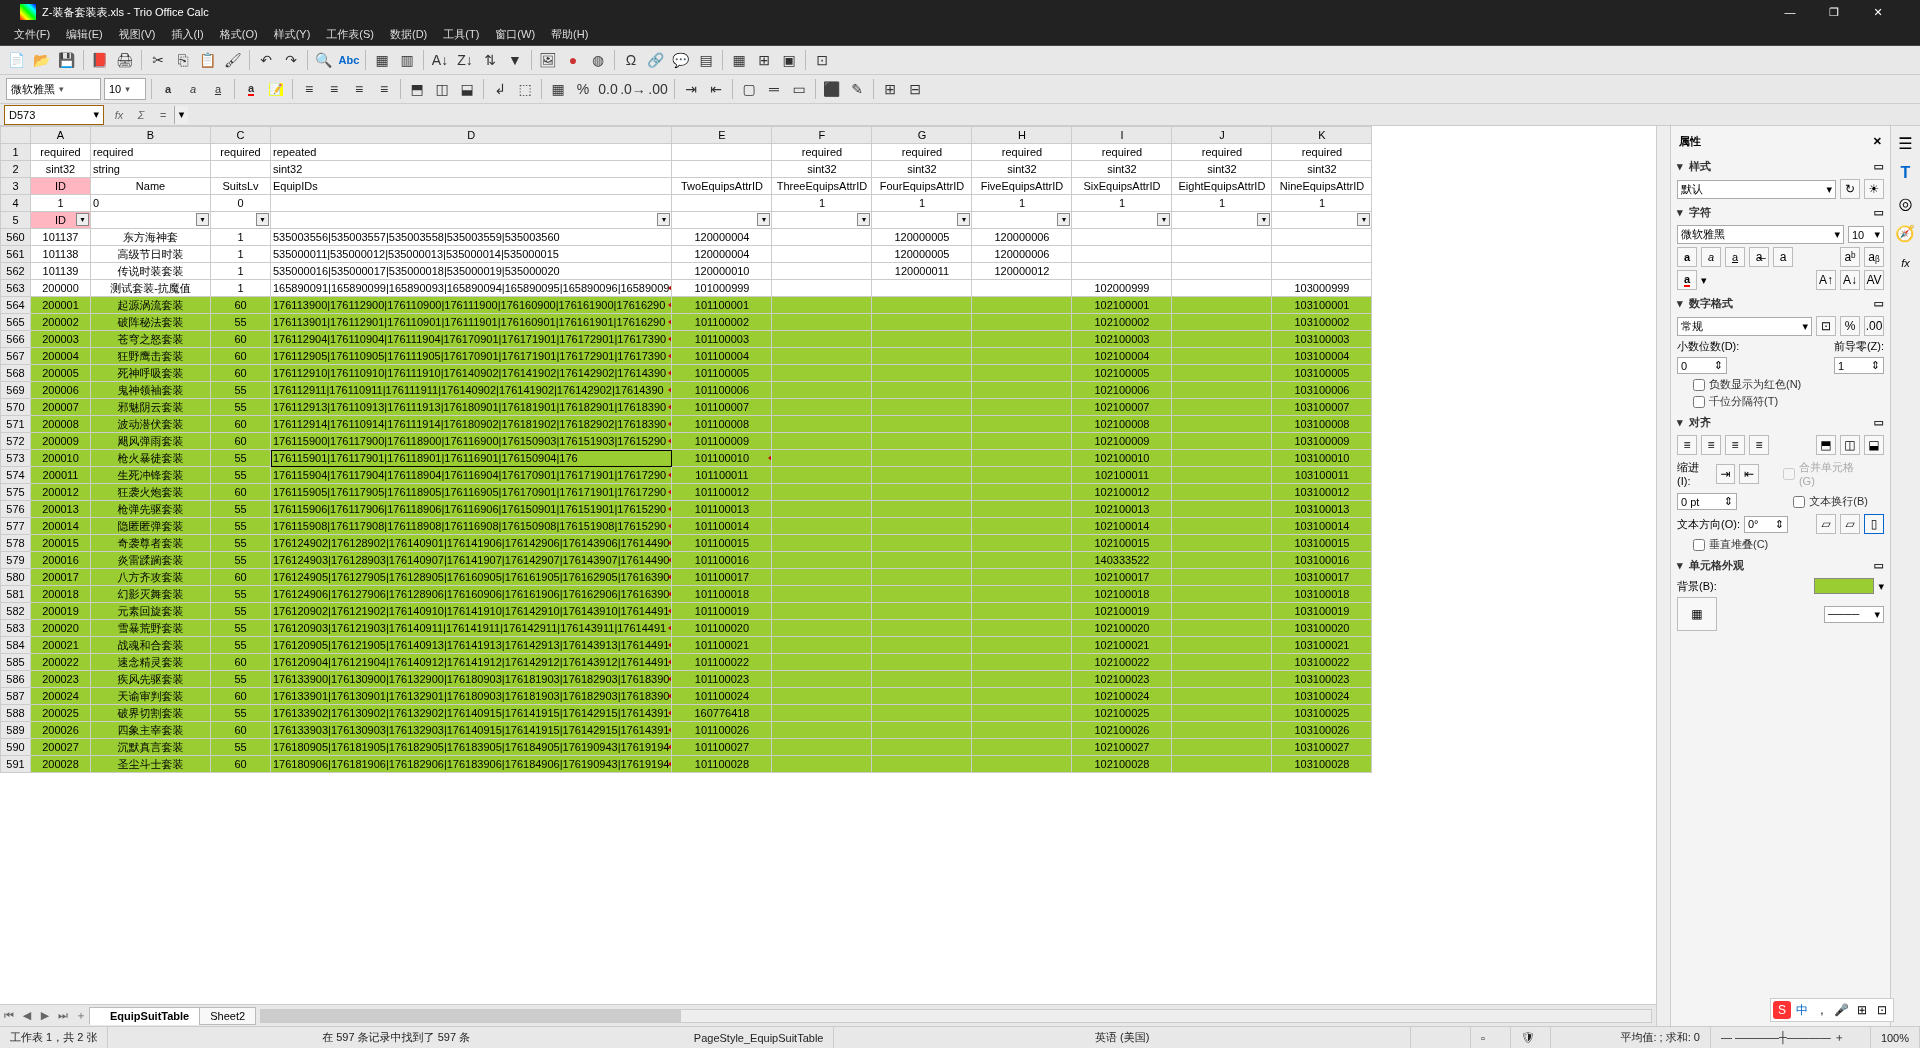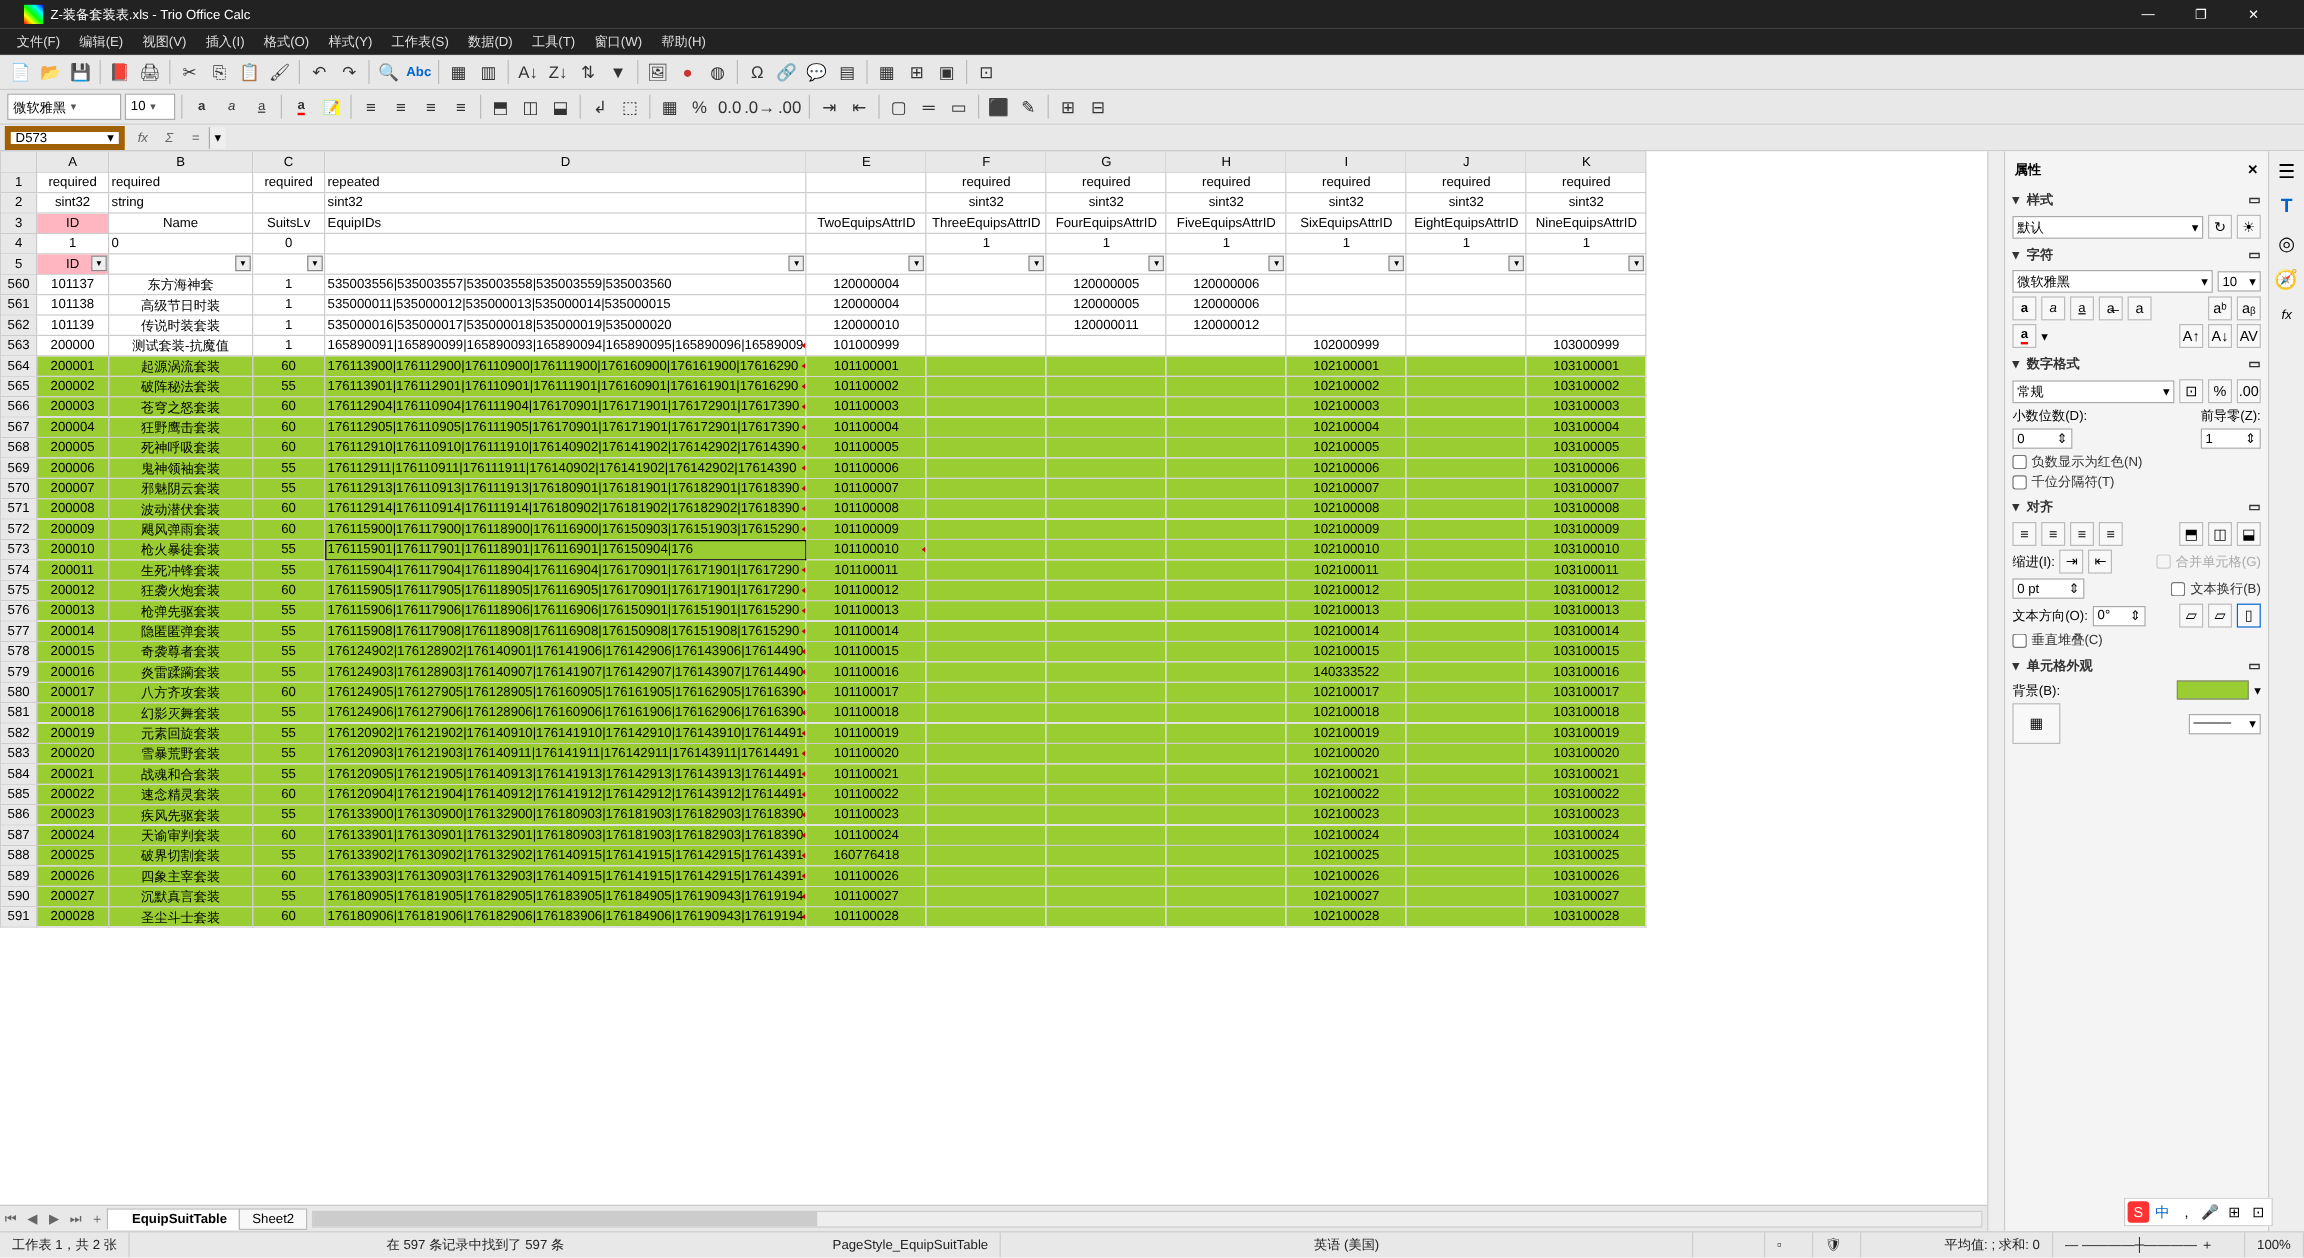--- a/index.html
+++ b/index.html
@@ -10,21 +10,21 @@
 .titlebar .winbtn { width:44px; height:24px; display:flex; align-items:center; justify-content:center; color:#fff; }
 .menubar { background:#222; height:22px; display:flex; align-items:center; padding:0 6px; border-bottom:1px solid #444;}
 .menubar span { color:#ddd; padding:2px 8px; }
 .toolbar { background:#e8e8e8; padding:3px 6px; display:flex; align-items:center; gap:3px; border-bottom:1px solid #ccc; }
 .tbtn { width:22px; height:22px; background:#e8e8e8; border:1px solid transparent; display:flex; align-items:center; justify-content:center; color:#333; font-size:14px;}
 .sep { width:1px; height:20px; background:#bbb; margin:0 2px; }
 .fontrow { background:#e8e8e8; padding:3px 6px; display:flex; align-items:center; gap:3px; border-bottom:1px solid #ccc; }
 .combo { height:22px; border:1px solid #aaa; background:#fff; padding:0 4px; display:flex; align-items:center; }
 .combo .arrow { margin-left:4px; font-size:9px; color:#555;}
 .cellref-row { background:#e8e8e8; display:flex; align-items:center; border-bottom:1px solid #ccc; height:22px; }
-.cellref { width:100px; border:5px solid #a16207; background:#fff; height:20px; padding:0 4px; display:flex; align-items:center; justify-content:space-between; margin:0 4px;}
+.cellref { width:100px; border:1px solid #a16207; background:#fff; height:20px; padding:0 4px; display:flex; align-items:center; justify-content:space-between; margin:0 4px;}
 .fxbtn { width:22px; height:20px; display:flex; align-items:center; justify-content:center; color:#666; font-style:italic;}
 .formula { flex:1; border:1px solid #aaa; background:#fff; height:20px; padding:0 4px; overflow:hidden; white-space:nowrap; }
 .dropdown { width:14px; height:18px; border-left:1px solid #aaa; display:flex; align-items:center; justify-content:center; background:#eee;}
 .main { flex:1; display:flex; overflow:hidden; }
 .sheet-area { flex:1; display:flex; flex-direction:column; overflow:hidden; background:#fff; }
 .grid-scroll { flex:1; overflow:hidden; position:relative; }
 table.grid { border-collapse:collapse; table-layout:fixed; }
 .grid th,.grid td { border:1px solid #ccc; height:17px; overflow:hidden; white-space:nowrap; text-overflow:clip; font-size:11px; text-align:center; padding:0 2px;}
 .grid th { background:#e8e8e8; font-weight:normal; position:relative;}
 .grid th.colh { height:16px;}
@@ -51,21 +51,21 @@
 .side-icons { width:30px; background:#eee; border-left:1px solid #ccc; display:flex; flex-direction:column; align-items:center; padding-top:6px; gap:8px;}
 .side-icons .si { width:22px; height:22px; display:flex; align-items:center; justify-content:center; font-size:16px;}
 .side-title { display:flex; align-items:center; justify-content:space-between; padding:4px 2px; font-weight:bold;}
 .side-section { margin:4px 0;}
 .side-head { display:flex; align-items:center; padding:2px 0; font-weight:bold; color:#333;}
 .side-head .exp { width:12px; display:inline-block;}
 .mini-combo { border:1px solid #aaa; background:#fff; padding:1px 3px; display:flex; justify-content:space-between; align-items:center;}
 .row2 { display:flex; gap:4px; margin:3px 0; align-items:center;}
 .row2 .grow { flex:1;}
 .iconbtn { width:20px; height:20px; border:1px solid #bbb; background:#f8f8f8; display:flex; align-items:center; justify-content:center; font-size:12px;}
-.chk { display:flex; align-items:center; gap:4px; margin:2px 0; font-size:11px; color:#333;}
+.chk { display:flex; align-items:center; gap:4px; margin:2px 16px; font-size:11px; color:#333;}
 .chk input { width:12px; height:12px;}
 .swatch { width:60px; height:16px; background:#9acd32; border:1px solid #888;}
 .ime-badge { position:fixed; right:26px; bottom:26px; display:flex; gap:2px; background:#fff; border:1px solid #ccc; padding:2px;}
 .ime-badge span{ width:18px; height:18px; display:flex; align-items:center; justify-content:center; font-size:12px;}
 .scroll-v { width:14px; background:#eee; border-left:1px solid #ccc;}
 </style>
 </head>
 <body>
 
 <div class="titlebar">

